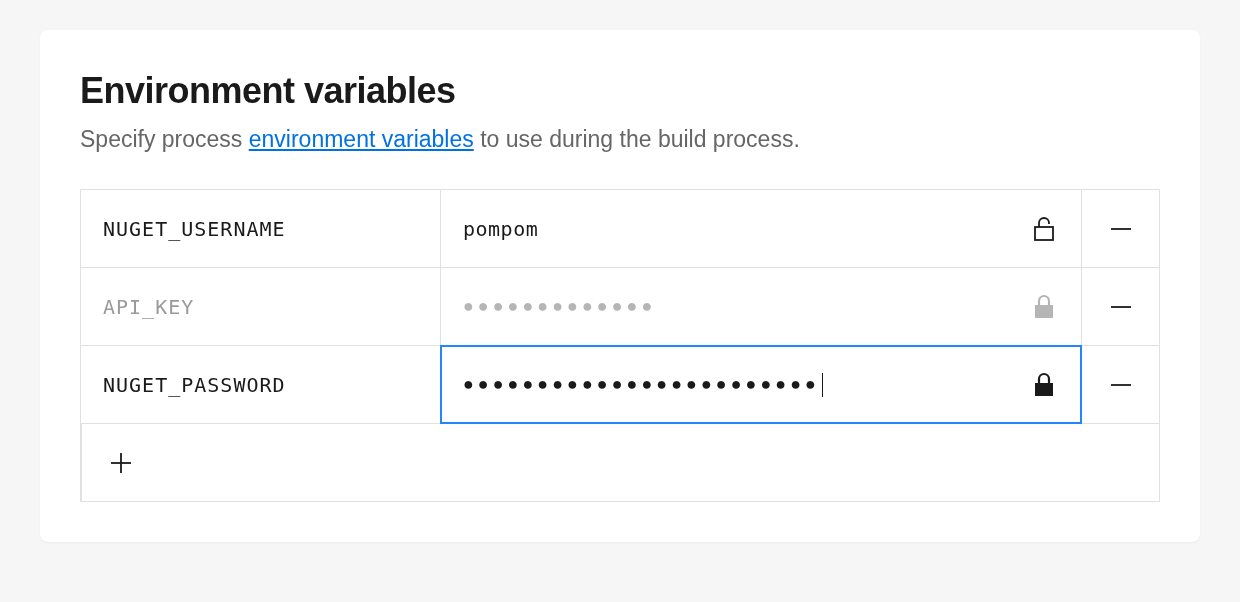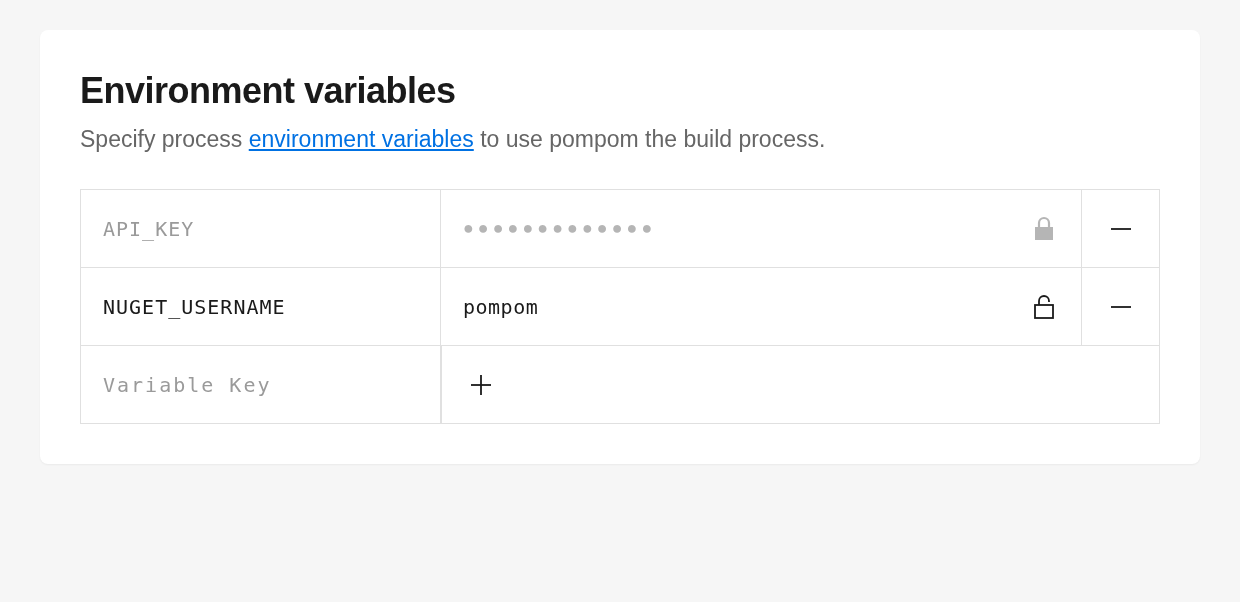--- a/index.html
+++ b/index.html
@@ -146,24 +146,50 @@
       justify-content: center;
     }
     svg { display: block; }
   </style>
 </head>
 <body>
 
 <div class="card">
   <h1 class="heading">Environment variables</h1>
   <p class="description">
-    <span>Specify process </span><a class="link">environment variables</a><span> to use pompom the build process.</span>
+    <span>Specify process </span><a class="link">environment variables</a><span> to use during the build process.</span>
   </p>
 
   <div class="table">
+
+    <div class="row">
+      <div class="key-cell">
+        <input class="key-input" value="NUGET_USERNAME" style="">
+      </div>
+      <div class="value-cell">
+        <input class="value-input" value="pompom" style="">
+        <button class="lock-btn">
+          <span>
+            <svg width="22" height="26" viewBox="0 0 22 26" fill="none">
+              <rect x="2" y="11" width="18" height="13" stroke="#1a1a1a" stroke-width="1.8" fill="none"></rect>
+              <path d="M6 11 V7 a5 5 0 0 1 10 0 V8" stroke="#1a1a1a" stroke-width="1.8" fill="none"></path>
+            </svg>
+          </span>
+        </button>
+      </div>
+      <div class="action-cell">
+        <button class="action-btn">
+          <span>
+            <svg width="28" height="28" viewBox="0 0 28 28">
+                <line x1="4" y1="14" x2="24" y2="14" stroke="#1a1a1a" stroke-width="1.8"></line>
+              </svg>
+          </span>
+        </button>
+      </div>
+    </div>
 
     <div class="row">
       <div class="key-cell">
         <input class="key-input muted" readonly="" value="API_KEY" style="">
       </div>
       <div class="value-cell">
         <div class="masked muted">●●●●●●●●●●●●●</div>
         <button class="lock-btn">
           <span>
             <svg width="22" height="26" viewBox="0 0 22 26" fill="none">
@@ -179,49 +205,48 @@
             <svg width="28" height="28" viewBox="0 0 28 28">
                 <line x1="4" y1="14" x2="24" y2="14" stroke="#1a1a1a" stroke-width="1.8"></line>
               </svg>
           </span>
         </button>
       </div>
     </div>
 
     <div class="row">
       <div class="key-cell">
-        <input class="key-input" value="NUGET_USERNAME" style="">
-      </div>
-      <div class="value-cell">
-        <input class="value-input" value="pompom" style="">
+        <input class="key-input" value="NUGET_PASSWORD" style="">
+      </div>
+      <div class="value-cell focused">
+        <div class="masked">
+          <span>●●●●●●●●●●●●●●●●●●●●●●●●</span>
+            <span class="caret"></span>
+        </div>
         <button class="lock-btn">
           <span>
             <svg width="22" height="26" viewBox="0 0 22 26" fill="none">
-              <rect x="2" y="11" width="18" height="13" stroke="#1a1a1a" stroke-width="1.8" fill="none"></rect>
-              <path d="M6 11 V7 a5 5 0 0 1 10 0 V8" stroke="#1a1a1a" stroke-width="1.8" fill="none"></path>
+              <rect x="2" y="11" width="18" height="13" fill="#1a1a1a"></rect>
+              <path d="M6 11 V7 a5 5 0 0 1 10 0 V11" stroke="#1a1a1a" stroke-width="2.2" fill="none"></path>
             </svg>
           </span>
         </button>
       </div>
       <div class="action-cell">
         <button class="action-btn">
           <span>
             <svg width="28" height="28" viewBox="0 0 28 28">
                 <line x1="4" y1="14" x2="24" y2="14" stroke="#1a1a1a" stroke-width="1.8"></line>
               </svg>
           </span>
         </button>
       </div>
     </div>
 
-
-    <div class="row">
-      <div class="key-cell">
-        <input class="key-input" placeholder="Variable Key" style="">
-      </div>
+    <div class="row">
       <div class="action-cell">
         <button class="action-btn">
           <span>
             <svg width="28" height="28" viewBox="0 0 28 28">
               <line x1="4" y1="14" x2="24" y2="14" stroke="#1a1a1a" stroke-width="1.8"></line>
               <line x1="14" y1="4" x2="14" y2="24" stroke="#1a1a1a" stroke-width="1.8"></line>
             </svg>
           </span>
         </button>
       </div>

